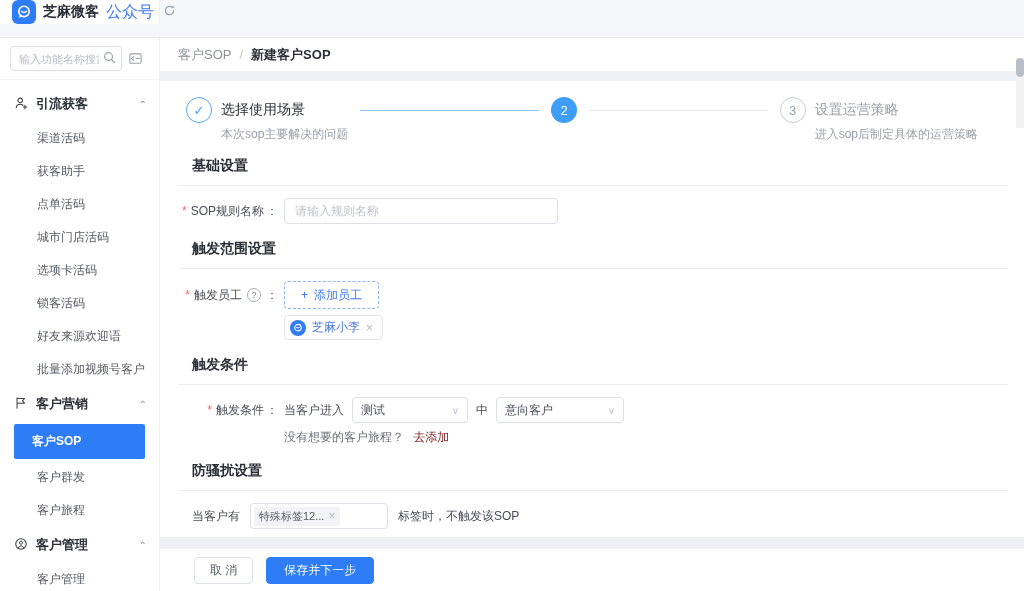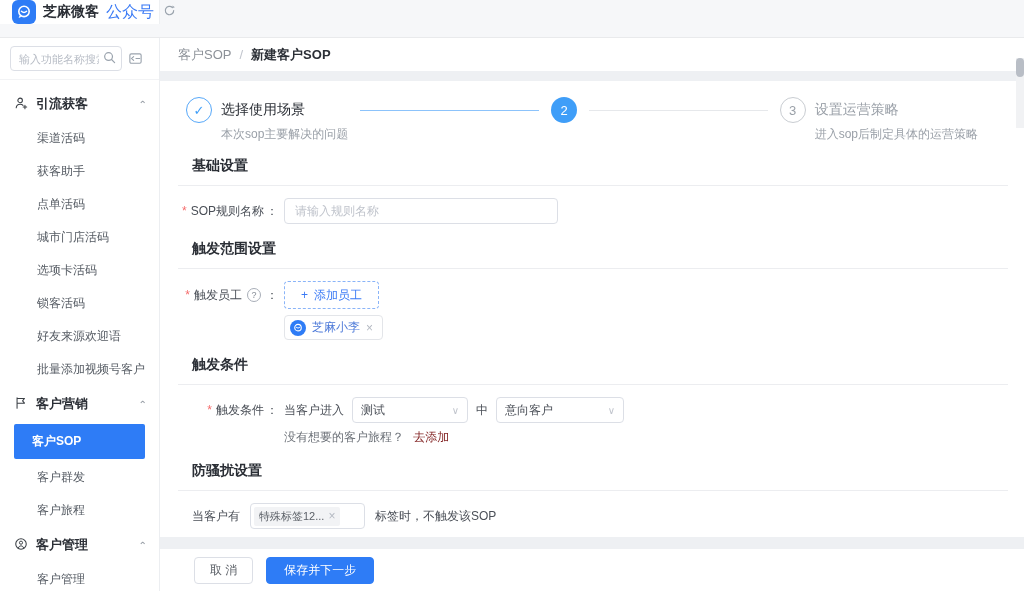--- a/index.html
+++ b/index.html
@@ -74,21 +74,21 @@
   .tag-x { color:#b4b9c2; cursor:pointer; font-size:12px; }
   .inline-txt { font-size:12px; color:#4a4f57; margin:0 8px 0 6px; }
   .select { width:116px; height:26px; border:1px solid #dcdfe6; border-radius:4px; display:inline-flex; align-items:center; justify-content:space-between; padding:0 8px; font-size:12px; color:#4a4f57; cursor:pointer; background:#fff; }
   .select.wide { width:128px; }
   .select .chev { color:#c0c4cc; font-size:10px; }
   .mid { font-size:12px; color:#4a4f57; margin:0 8px; }
   .hint-row { margin:6px 0 0 106px; font-size:12px; color:#6b7077; }
   .link { color:#7f1d1d; cursor:pointer; margin-left:6px; }
   .ah-row { display:flex; align-items:center; margin:12px 0 0 14px; }
   .ah-txt { font-size:12px; color:#4a4f57; }
-  .tagbox { width:115px; height:26px; border:1px solid #dcdfe6; border-radius:4px; margin:0 10px; display:flex; align-items:center; padding:0 3px; background:#fff; }
+  .tagbox { width:138px; height:26px; border:1px solid #dcdfe6; border-radius:4px; margin:0 10px; display:flex; align-items:center; padding:0 3px; background:#fff; }
   .gray-tag { background:#f2f3f5; border-radius:2px; font-size:11px; color:#5a5f66; padding:2px 5px; display:flex; align-items:center; gap:4px; white-space:nowrap; }
 
   
   .footer { height:42px; background:#fff; margin-top:12px; flex-shrink:0; display:flex; align-items:center; padding-left:34px; gap:13px; }
   .btn { height:27px; border-radius:4px; font-size:12px; padding:0 15px; cursor:pointer; font-family:inherit; }
   .btn.ghost { background:#fff; border:1px solid #dcdfe6; color:#5a5f66; }
   .btn.primary { background:#2e7cf6; border:1px solid #2e7cf6; color:#fff; padding:0 17px; }
 </style>
 </head>
 <body>

